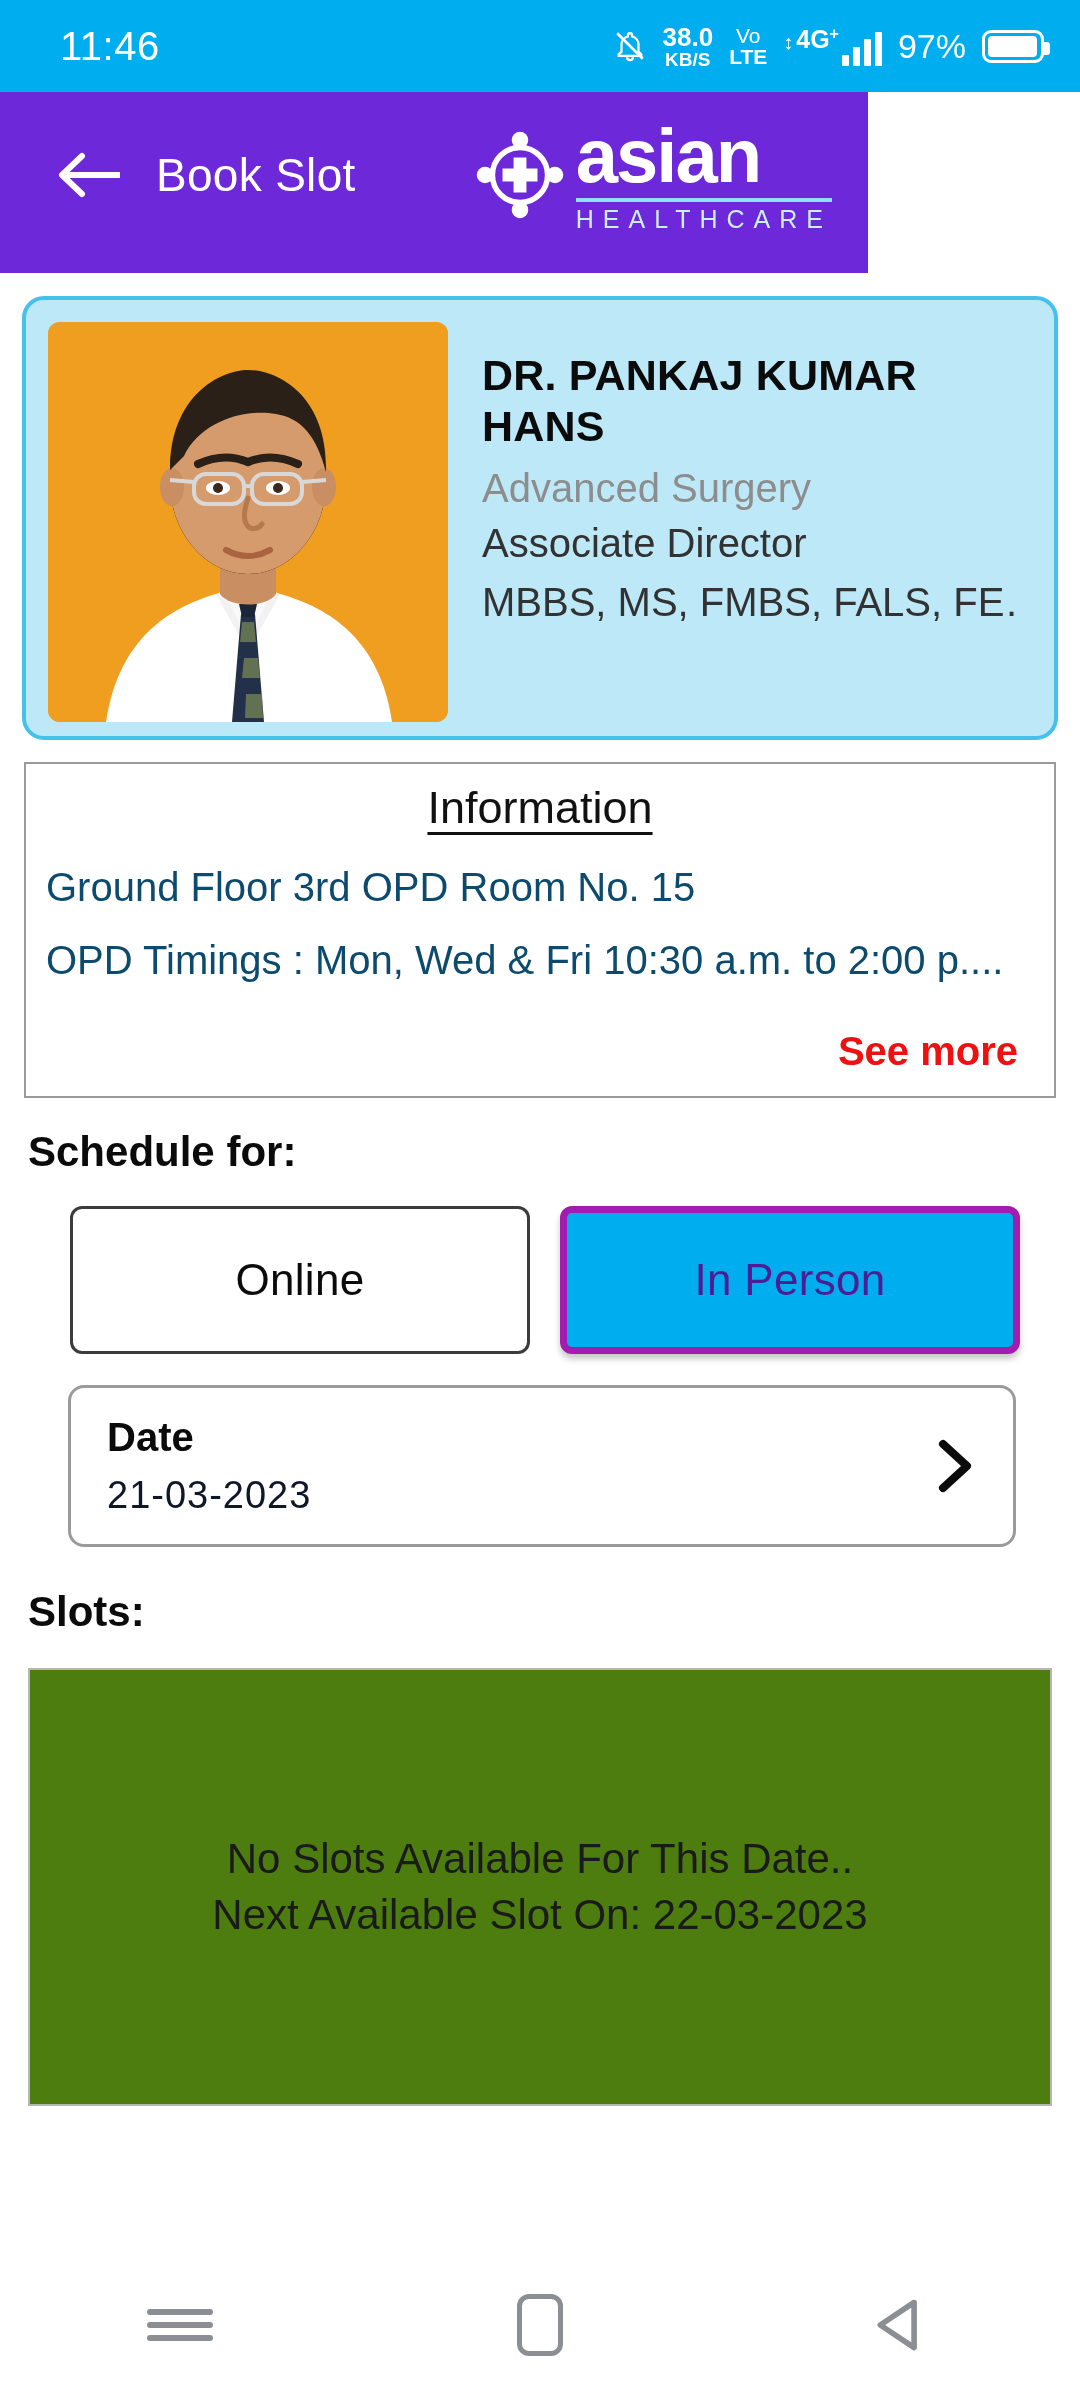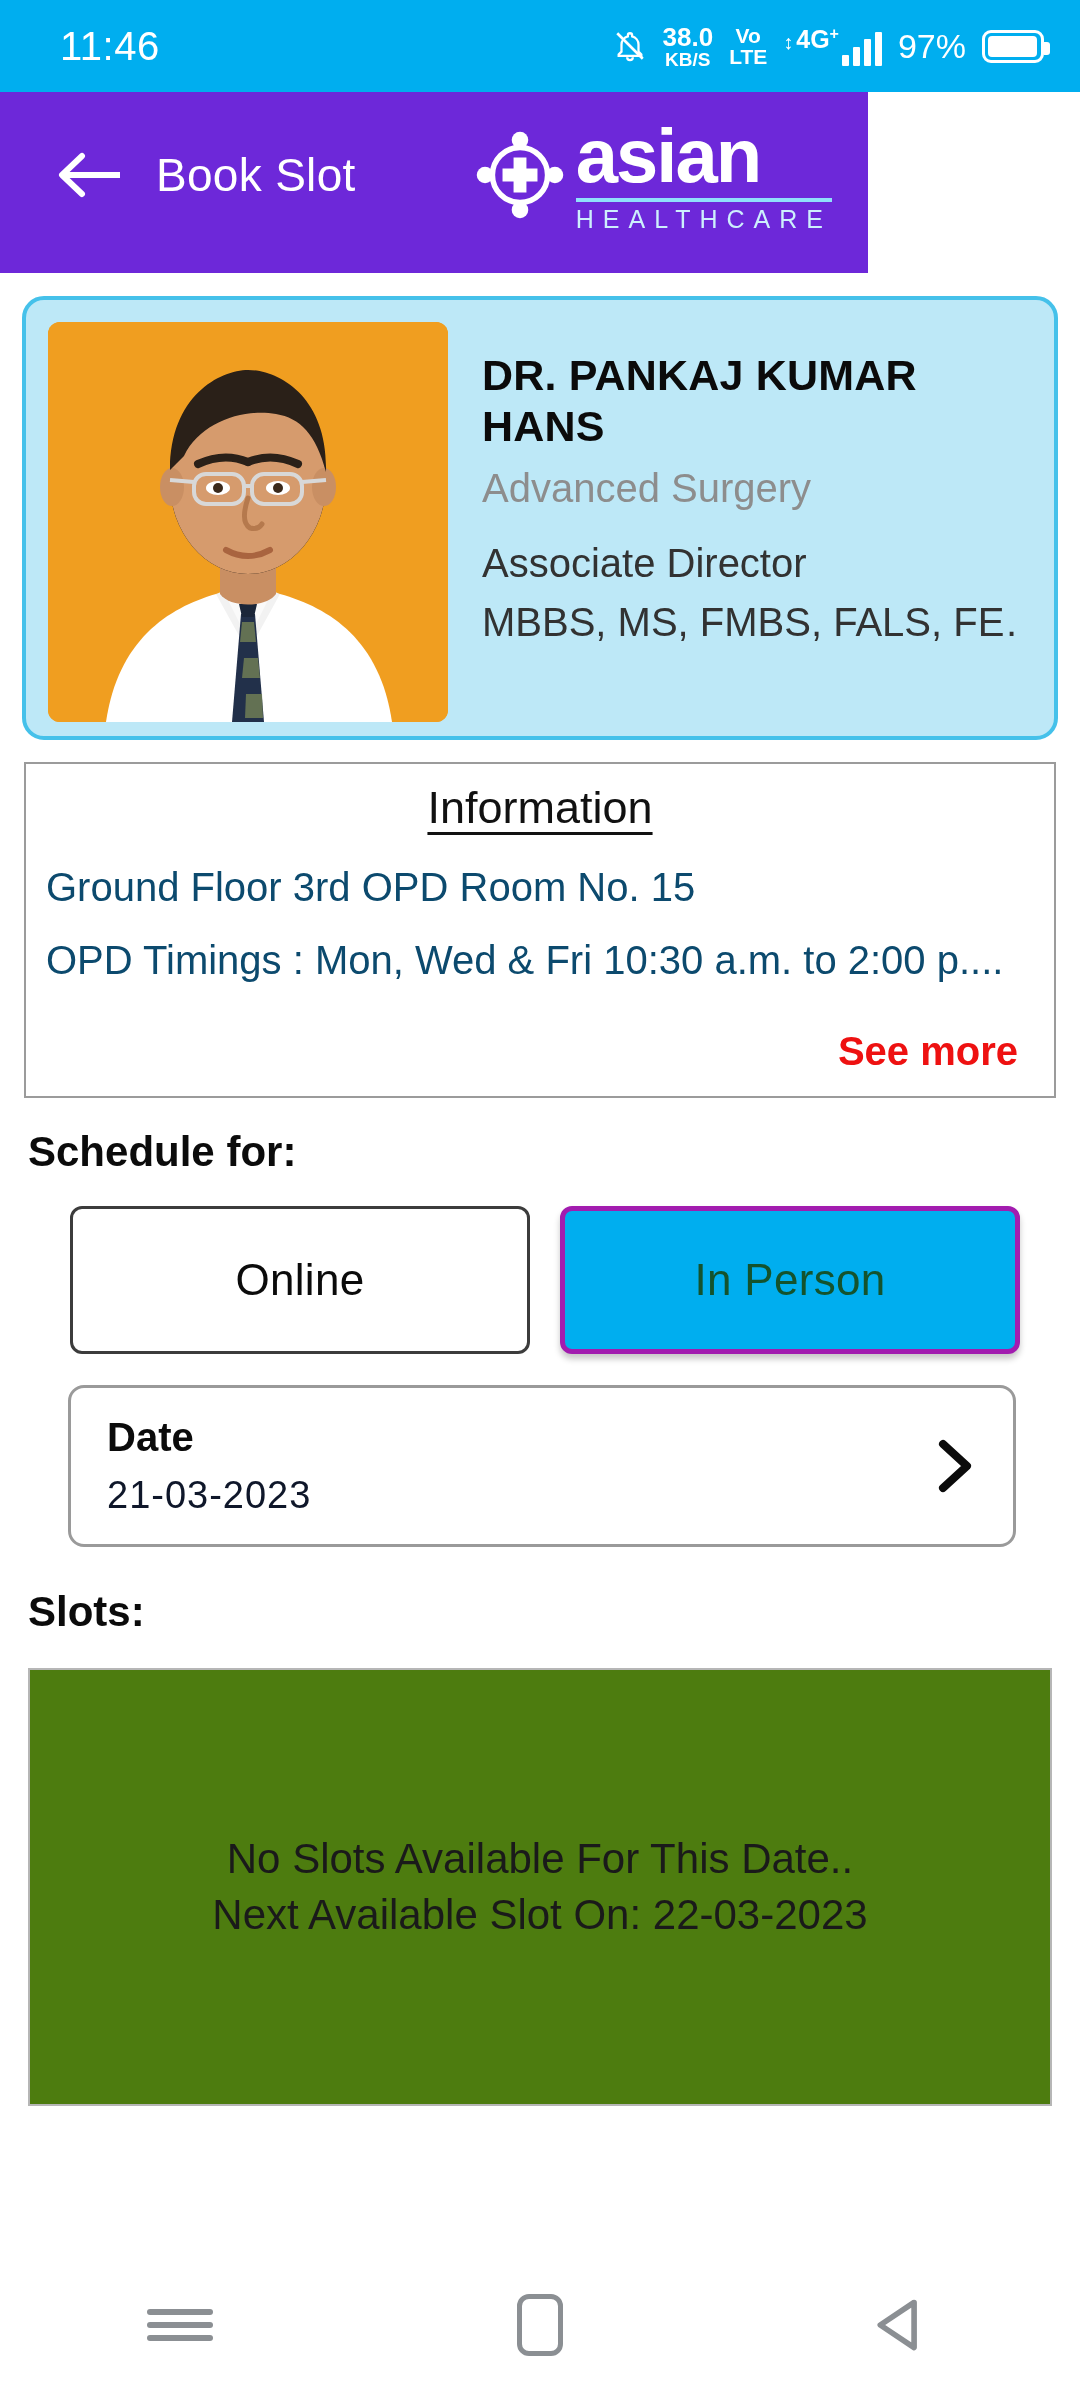--- a/index.html
+++ b/index.html
@@ -18,21 +18,21 @@
     padding:0 36px 0 60px;
   }
   .status-time{ font-size:40px; letter-spacing:.5px; }
   .status-right{ display:flex; align-items:center; gap:16px; }
   .bell-mute{ width:34px; height:36px; position:relative; }
   .bell-mute svg{ display:block; }
   .net-speed{ display:flex; flex-direction:column; align-items:center; line-height:1; }
   .net-speed .ns-val{ font-size:26px; font-weight:bold; }
   .net-speed .ns-unit{ font-size:19px; font-weight:bold; }
   .volte{ display:flex; flex-direction:column; align-items:center; line-height:1; }
-  .volte .v1{ font-size:21px; font-weight:bold;text-align:right; }
+  .volte .v1{ font-size:21px; font-weight:normal;text-align:right; }
   .volte .v2{ font-size:21px; font-weight:bold; }
   .sig-group{ display:flex; align-items:flex-end; gap:3px; }
   .sig-updown{ font-size:20px; line-height:1; margin-bottom:14px;}
   .sig-label{ font-size:25px; font-weight:bold; line-height:1; margin-bottom:14px; }
   .bars{ display:flex; align-items:flex-end; gap:4px; height:34px; }
   .bars i{ display:block; width:7px; background:#fff; border-radius:1px; }
   .bars i:nth-child(1){ height:11px; }
   .bars i:nth-child(2){ height:19px; }
   .bars i:nth-child(3){ height:27px; }
   .bars i:nth-child(4){ height:34px; }
@@ -61,21 +61,21 @@
     background:#BDE8F7; border:4px solid #45C1EA; border-radius:22px;
     display:flex; align-items:flex-start; padding:22px 0 0 22px; overflow:hidden;
   }
   .doctor-photo{
     width:400px; height:400px; border-radius:12px; flex:0 0 auto;
     background:#F09E20; position:relative; overflow:hidden;
   }
   .doctor-meta{ padding:28px 34px 0 34px; flex:1 1 auto; min-width:0; }
   .doc-name{ font-size:43px; font-weight:bold; color:#0b0b0b; line-height:1.18; letter-spacing:.2px; }
   .doc-dept{ font-size:40px; color:#8d8d8d; margin-top:15px; }
-  .doc-role{ font-size:40px; color:#323232; margin-top:30px; }
+  .doc-role{ font-size:40px; color:#323232; margin-top:10px; }
   .doc-degrees{ font-size:40px; color:#323232; margin-top:14px; white-space:nowrap; overflow:hidden; }
 
   
   .info-card{
     position:absolute; left:24px; top:762px; width:1032px; height:336px;
     background:#fff; border:2px solid #9b9b9b;
   }
   .info-title{
     text-align:center; font-size:45px; color:#111; margin-top:18px;
     text-decoration:underline; text-underline-offset:9px; text-decoration-thickness:3px;
@@ -91,21 +91,21 @@
   
   .section-label{ position:absolute; font-size:42px; font-weight:bold; color:#0b0b0b; }
   .lbl-schedule{ left:28px; top:1128px; }
   .mode-row{ position:absolute; left:70px; top:1206px; display:flex; gap:30px; }
   .mode-btn{
     width:460px; height:148px; border-radius:12px;
     display:flex; align-items:center; justify-content:center;
     font-size:44px; letter-spacing:.3px;
   }
   .mode-btn.inactive{ background:#fff; border:3px solid #3c3c3c; color:#0b0b0b; }
-  .mode-btn.active{ background:#00AEEF; border:5px solid #a21caf; color:#14532d; box-shadow:0 5px 6px rgba(0,0,0,.22); }
+  .mode-btn.active{ background:#00AEEF; border:7px solid #a21caf; color:#4c1d95; box-shadow:0 5px 6px rgba(0,0,0,.22); }
 
   
   .date-field{
     position:absolute; left:68px; top:1385px; width:948px; height:162px;
     border:3px solid #9a9a9a; border-radius:16px; background:#fff;
     display:flex; align-items:center; padding:0 36px;
   }
   .date-text{ display:flex; flex-direction:column; justify-content:center; }
   .date-label{ font-size:40px; font-weight:bold; color:#0b0b0b; }
   .date-value{ font-size:38px; color:#0f172a; margin-top:14px; letter-spacing:1px; }

